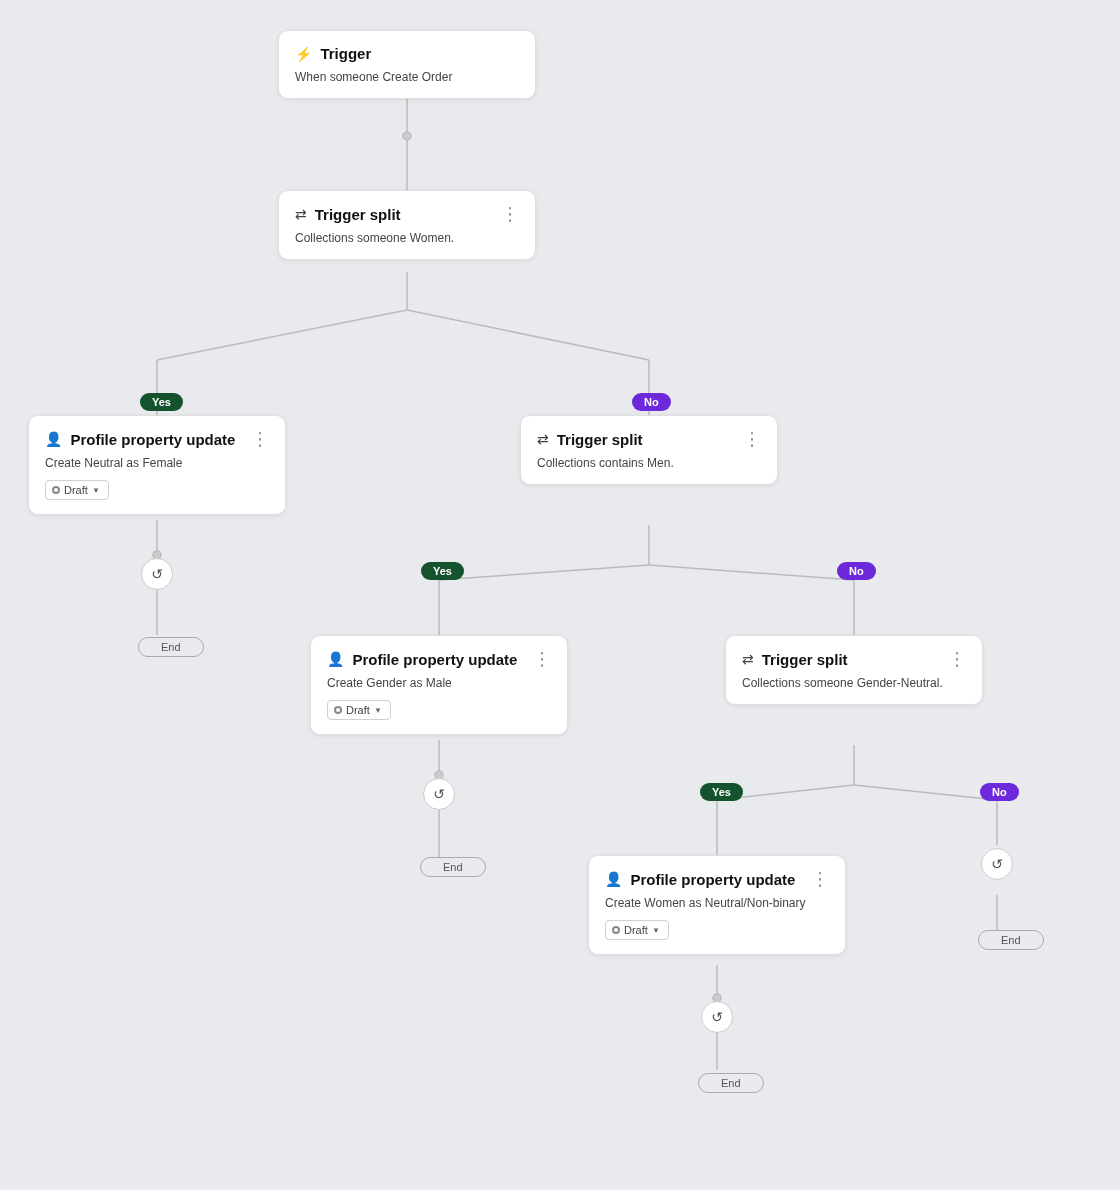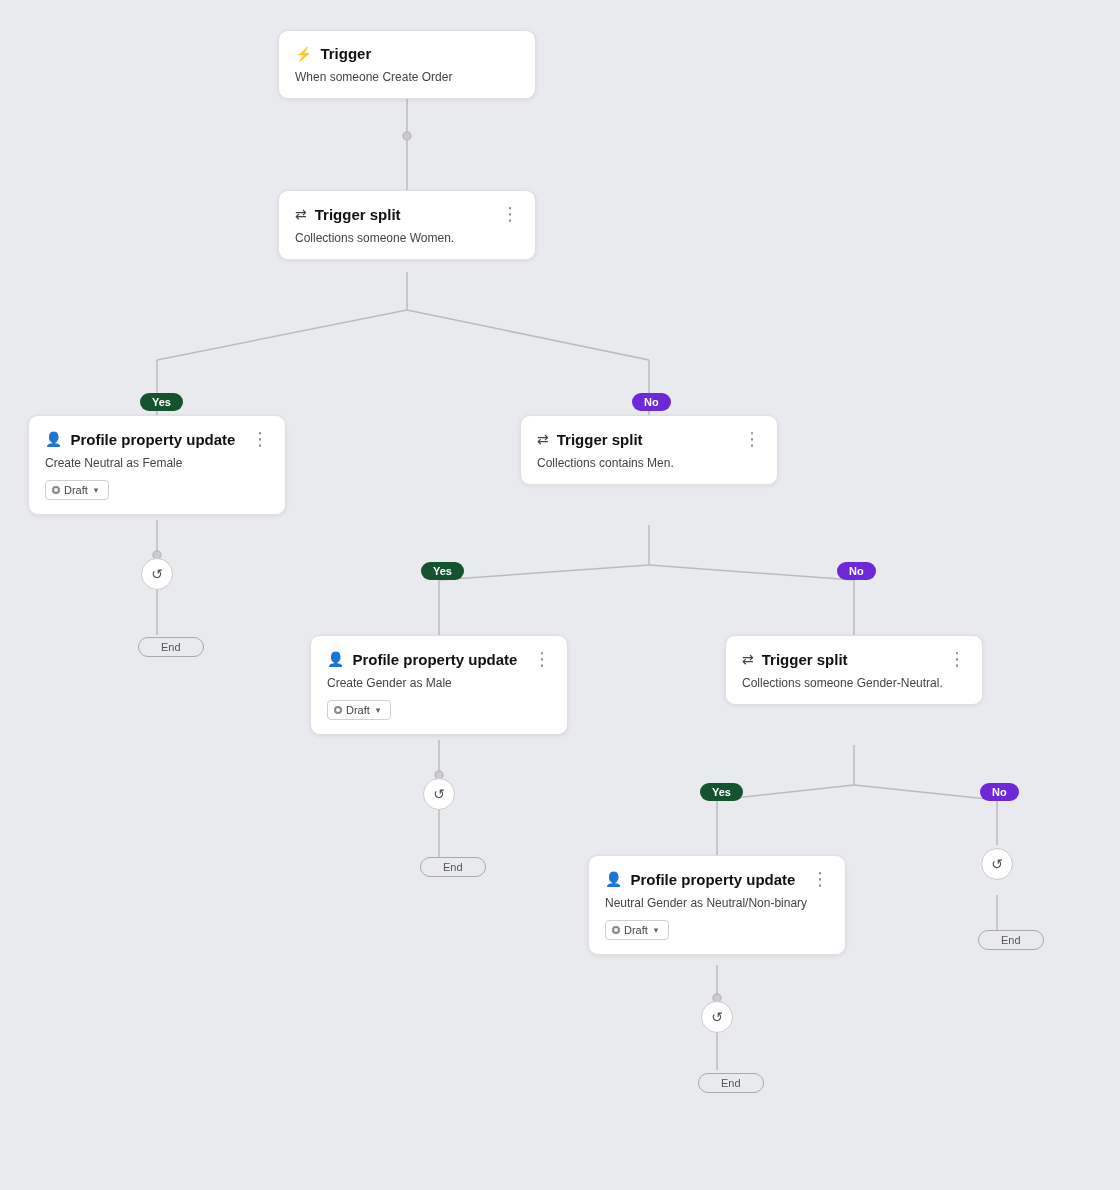--- a/index.html
+++ b/index.html
@@ -324,21 +324,21 @@
   <div class="no-badge" style="left: 980px; top: 783px;">No</div>
 
   <div class="card profile-neutral">
     <div class="card-header">
       <div class="card-title-row">
         <span class="icon-person">👤</span>
         <span class="card-title">Profile property update</span>
       </div>
       <span class="three-dots">⋮</span>
     </div>
-    <div class="card-subtitle">Neutral Gender as Neutral/Non-binary</div>
+    <div class="card-subtitle">Create Women as Neutral/Non-binary</div>
     <div>
       <div class="draft-badge">
         <span class="dot"></span>
         <span>Draft</span>
         <span class="chevron">▾</span>
       </div>
     </div>
   </div>
 
   <div class="loop-node" style="left: 701px; top: 1001px;">↺</div>

